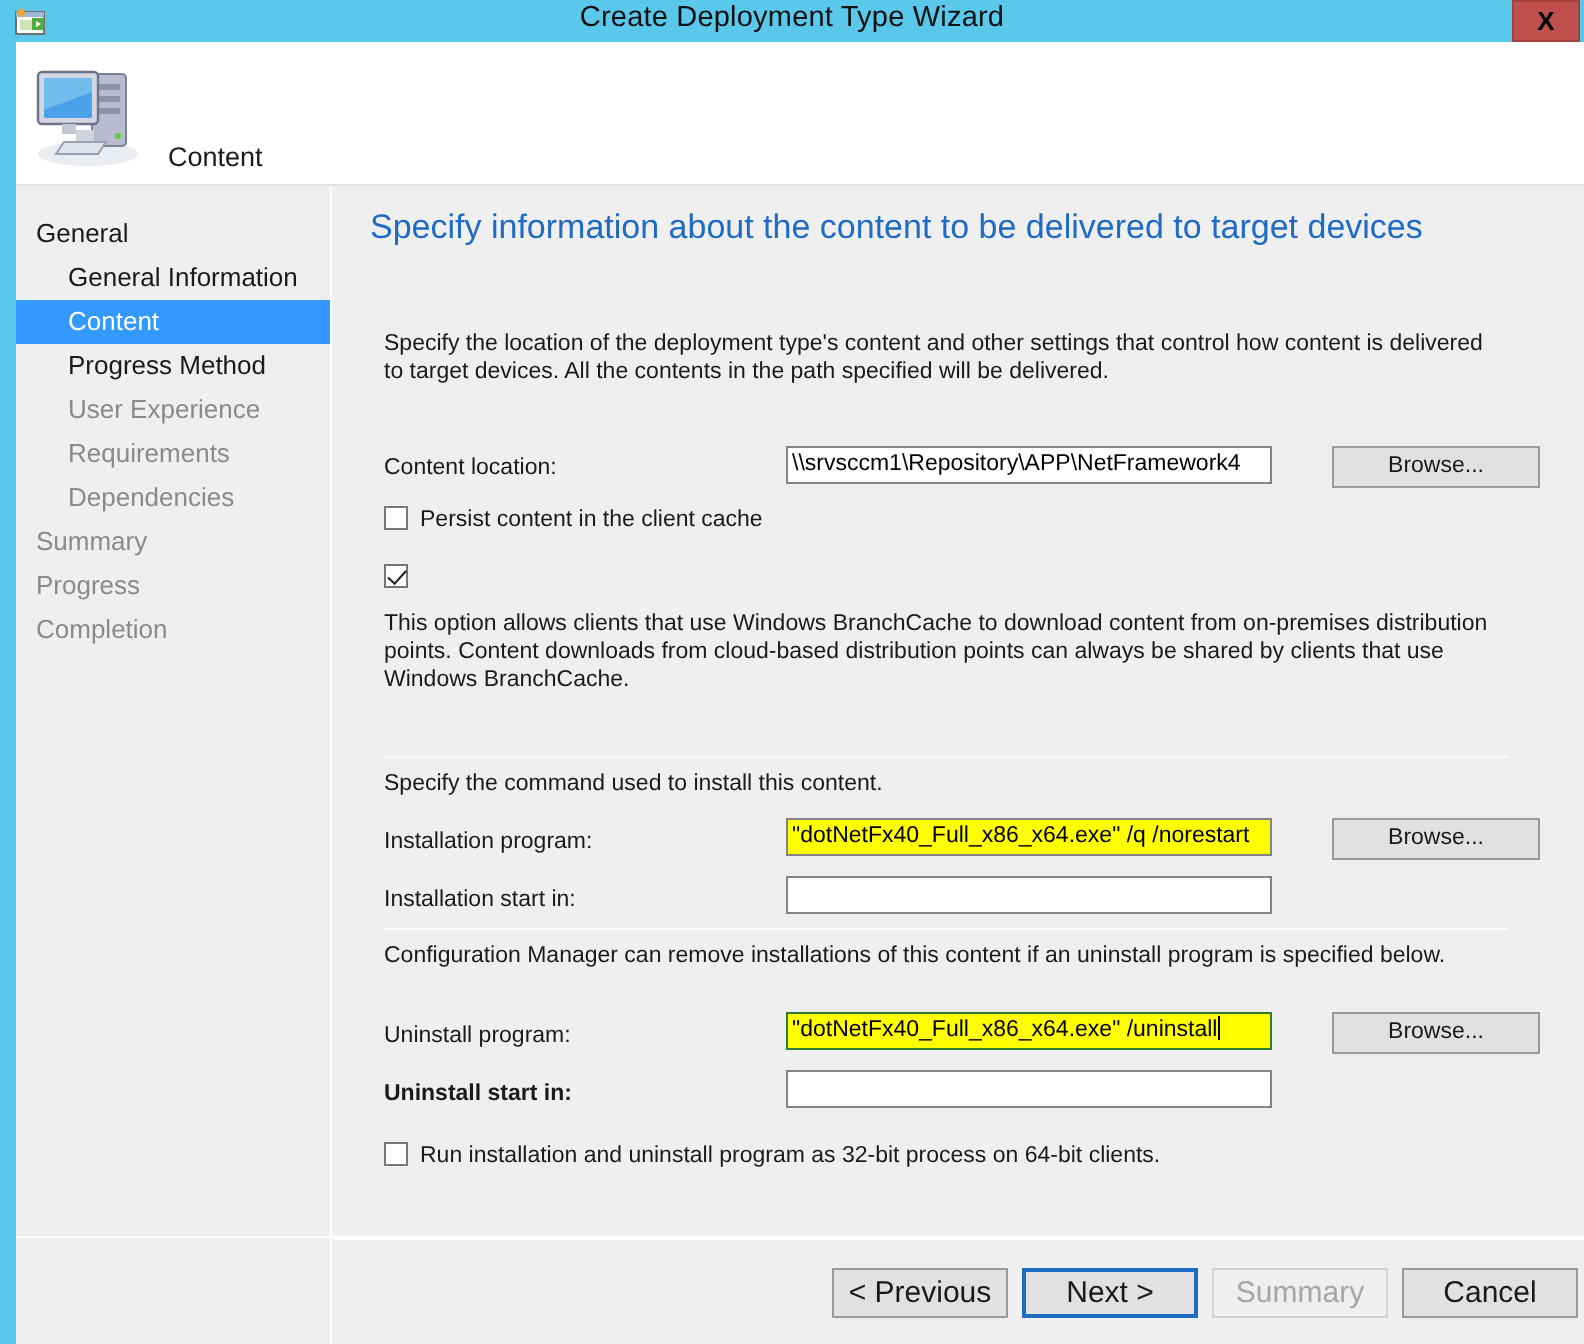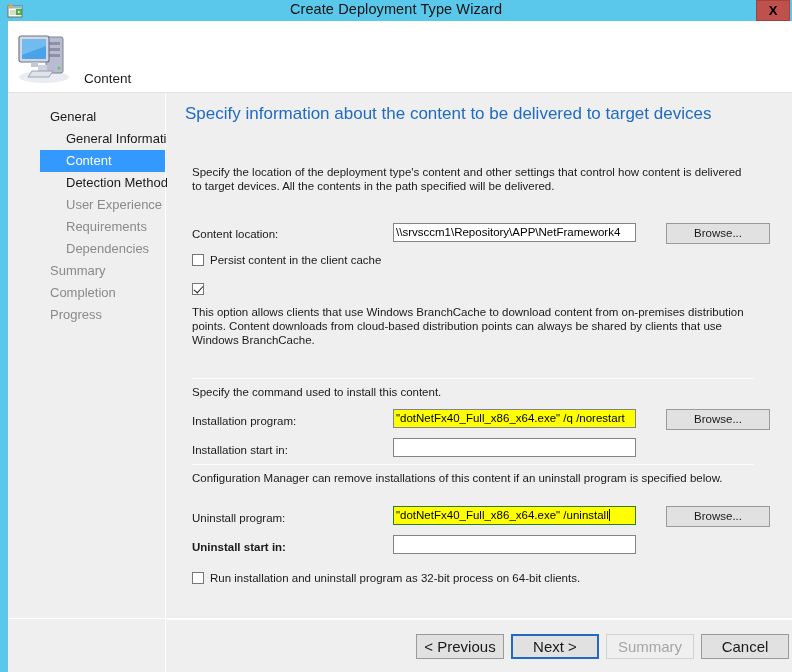--- a/index.html
+++ b/index.html
@@ -65,21 +65,20 @@
     width: 8px; height: 651px;
     background: #5ac8ea;
   }
 
   
   .sidebar {
     position: absolute; left: 8px; top: 93px;
     width: 158px; height: 579px;
     background: #efefef;
     border-right: 1px solid #ffffff;
-    padding-left: 32px;
   }
   .nav-item {
     position: relative;
     height: 22px;
     line-height: 22px;
     font-size: 13px;
     white-space: nowrap;
     cursor: default;
   }
   .nav-item.lvl0 { padding-left: 10px; }
@@ -272,27 +271,27 @@
     <div class="header-title">Content</div>
   </div>
 
   <div class="accent-strip"></div>
 
   <div class="sidebar">
     <div class="nav-spacer"></div>
     <div class="nav-item lvl0 enabled">General</div>
     <div class="nav-item lvl1 enabled">General Information</div>
     <div class="nav-item lvl1 selected">Content</div>
-    <div class="nav-item lvl1 enabled">Detection Method</div>
+    <div class="nav-item lvl1 enabled">Progress Method</div>
     <div class="nav-item lvl1 disabled">User Experience</div>
     <div class="nav-item lvl1 disabled">Requirements</div>
     <div class="nav-item lvl1 disabled">Dependencies</div>
     <div class="nav-item lvl0 disabled">Summary</div>
+    <div class="nav-item lvl0 disabled">Progress</div>
     <div class="nav-item lvl0 disabled">Completion</div>
-    <div class="nav-item lvl0 disabled">Progress</div>
   </div>
 
   <div class="content">
 
     <div class="page-heading">Specify information about the content to be delivered to target devices</div>
 
     <div class="desc-block">Specify the location of the deployment type's content and other settings that control how content is delivered to target devices. All the contents in the path specified will be delivered.</div>
 
     <div class="row-label" style="left:25px; top:134px;">Content location:</div>
     <div class="txtfield" style="left:226px; top:130px; width:243px;">\\srvsccm1\Repository\APP\NetFramework4</div>

